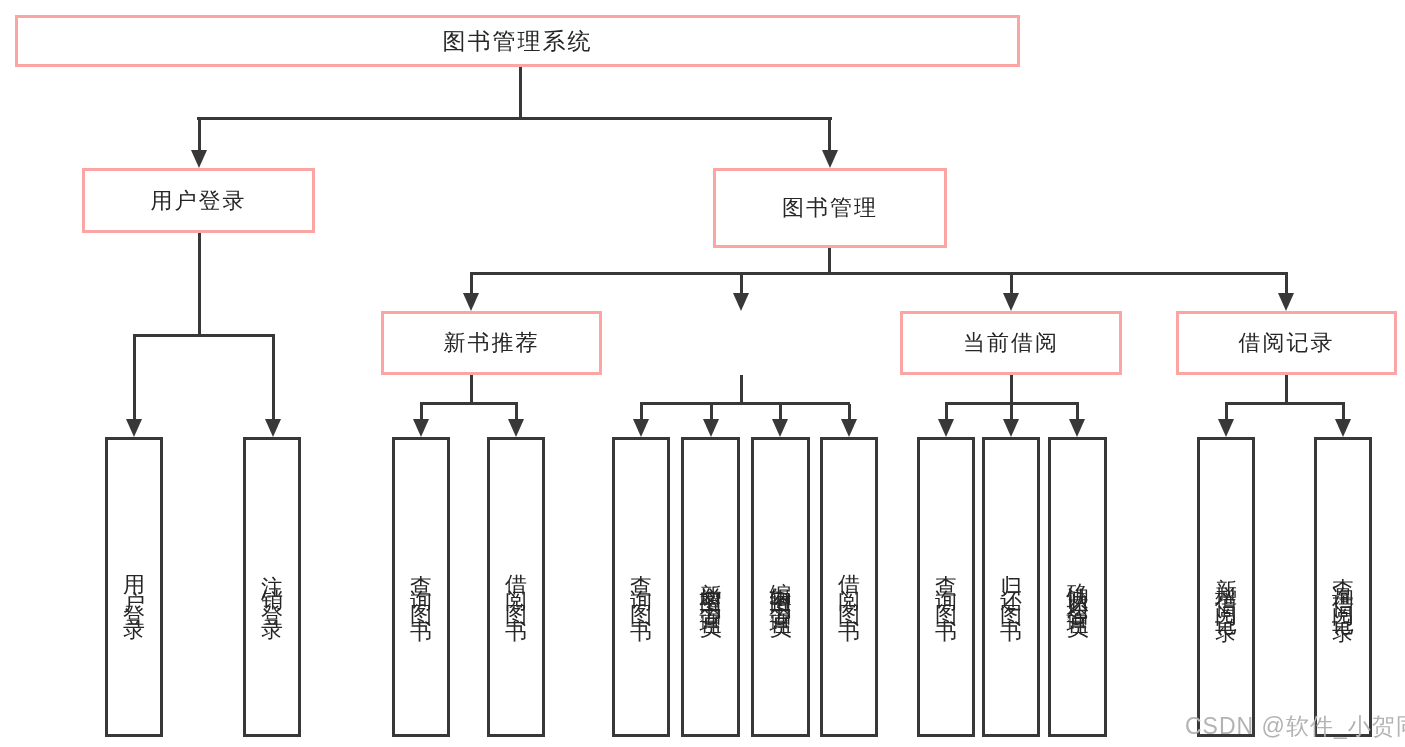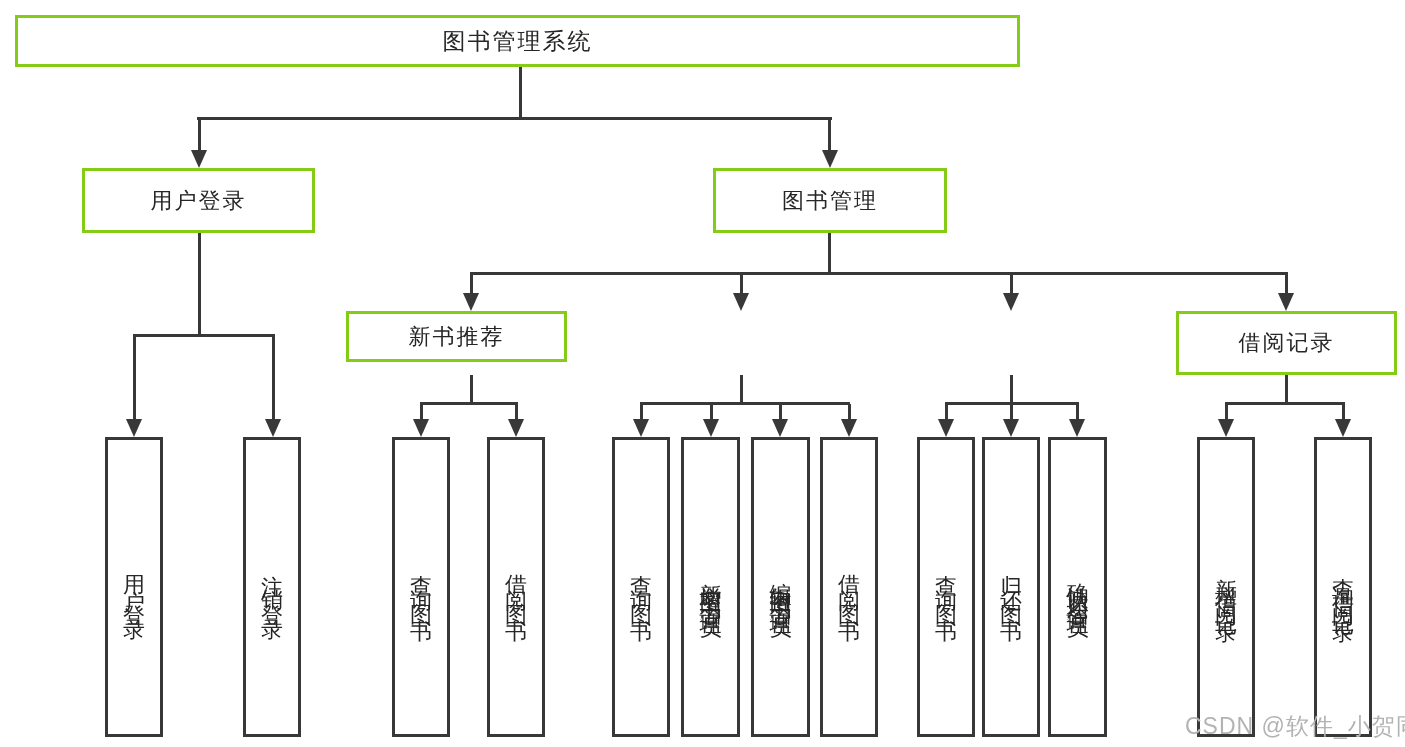--- a/index.html
+++ b/index.html
@@ -1,19 +1,19 @@
 <!DOCTYPE html>
 <html><head>
 <meta charset="utf-8">
 <style>
   html,body{margin:0;padding:0;background:#ffffff;}
   .stage{position:relative;width:1405px;height:747px;background:#ffffff;overflow:hidden;
          font-family:"Liberation Sans",sans-serif;color:#262626;}
   
-  .hnode{position:absolute;border:3px solid #84cc16;background:#ffffff;
+  .hnode{position:absolute;border:3px solid #fca5a5;background:#ffffff;
          display:flex;align-items:center;justify-content:center;
          font-size:22px;letter-spacing:2px;box-sizing:border-box;}
   
   .vnode{position:absolute;border:3px solid #383838;background:#ffffff;
          display:flex;align-items:center;justify-content:center;
          font-size:22px;box-sizing:border-box;}
   .vnode span{writing-mode:vertical-rl;text-orientation:mixed;line-height:1;}
   .ls-lg span{letter-spacing:15px;}
   .ls-md span{letter-spacing:9px;}
   .ls-sm span{letter-spacing:5px;}
@@ -86,25 +86,26 @@
   <div class="h" style="left:1225px;top:402px;width:120px;"></div>
   <div class="v" style="left:1225px;top:404px;height:16px;"></div>
   <div class="ar" style="left:1218px;top:419px;"></div>
   <div class="v" style="left:1342px;top:404px;height:16px;"></div>
   <div class="ar" style="left:1335px;top:419px;"></div>
 
   <div class="hnode" style="left:15px;top:15px;width:1005px;height:52px;font-size:23px;">图书管理系统</div>
 
   <div class="hnode" style="left:82px;top:168px;width:233px;height:65px;">用户登录</div>
 
-  <div class="hnode" style="left:713px;top:168px;width:234px;height:65px;">图书管理</div>
+  <div class="hnode" style="left:713px;top:168px;width:234px;height:80px;">图书管理</div>
 
-  <div class="hnode" style="left:346px;top:311px;width:221px;height:51px;">新书推荐</div>
+  <div class="hnode" style="left:381px;top:311px;width:221px;height:64px;">新书推荐</div>
 
 
+  <div class="hnode" style="left:900px;top:311px;width:222px;height:64px;">当前借阅</div>
 
   <div class="hnode" style="left:1176px;top:311px;width:221px;height:64px;">借阅记录</div>
 
   <div class="vnode ls-lg" style="left:105px;top:437px;width:58px;height:300px;">
     <span>用户登录</span>
     </div>
   <div class="vnode ls-lg" style="left:243px;top:437px;width:58px;height:300px;">
     <span>注销登录</span>
     </div>
 

